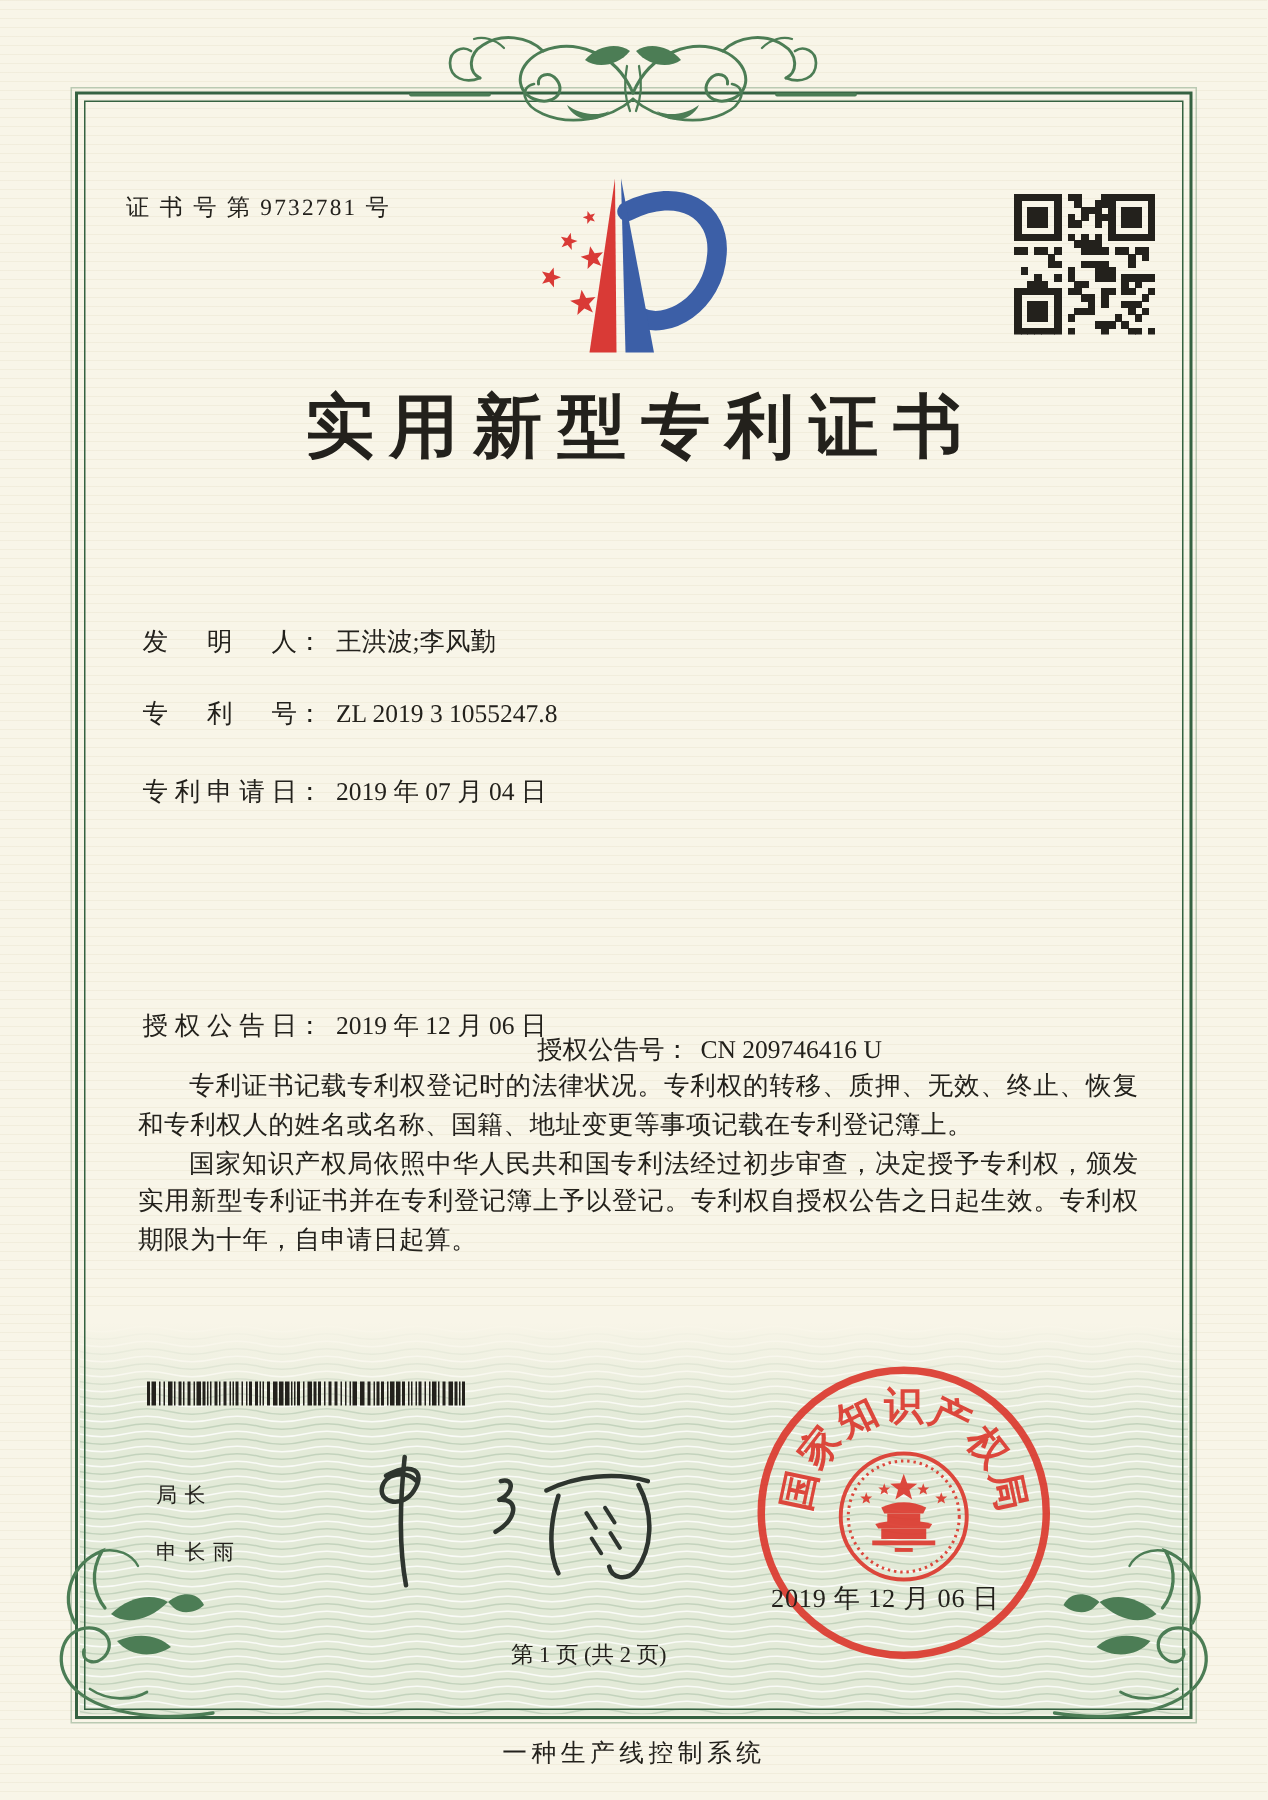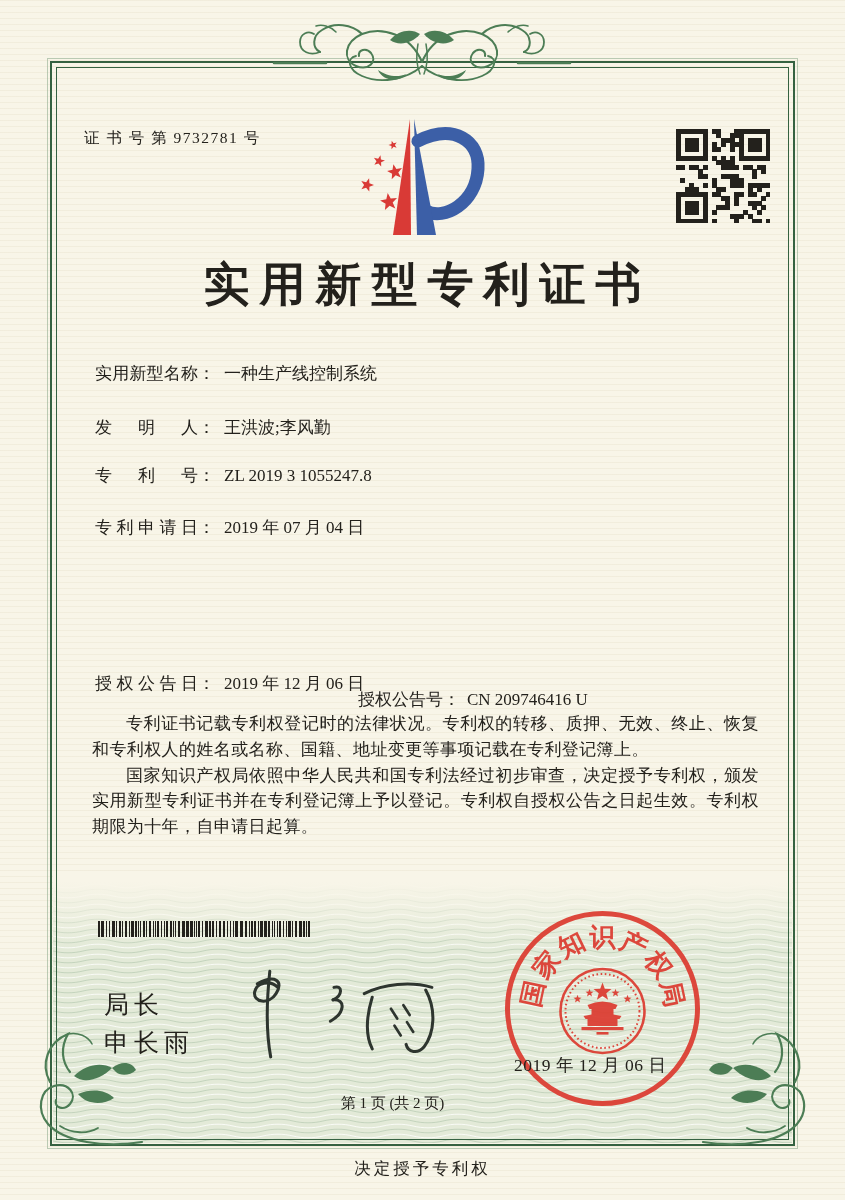--- a/index.html
+++ b/index.html
@@ -22,21 +22,21 @@
   .title{left:0;top:254px;width:100%;text-align:center;font-size:46px;font-weight:700;letter-spacing:10px;text-indent:10px;}
   .row{left:95px;width:680px;font-size:17px;}
   .lbl{display:inline-block;width:103px;text-align:justify;text-align-last:justify;vertical-align:top;}
   .colon{margin-right:9px;}
   .grant2{position:absolute;left:263px;top:16px;}
   .grant2 .colon{margin-right:7px;}
   .paras{left:92px;top:711px;width:667px;font-size:17px;line-height:25.8px;text-align:justify;letter-spacing:.4px;}
   .paras p{text-indent:2em;}
   .barcode{left:98px;top:921px;width:220px;height:16px;z-index:5;}
   .barcode i{position:absolute;top:0;bottom:0;background:var(--ink);}
-  .signer{left:104px;font-size:25px;letter-spacing:5px;z-index:6;}
+  .signer{left:104px;font-size:14px;letter-spacing:5px;z-index:6;}
   .sig{left:230px;top:966px;z-index:6;}
   .seal-svg{left:500px;top:906px;z-index:5;opacity:.92;}
   .seal-char{font-size:26px;font-weight:700;fill:var(--seal-red);text-anchor:middle;font-family:"Liberation Serif","DejaVu Serif",serif;}
   .seal-date{left:514px;top:1053px;width:180px;font-size:17.5px;letter-spacing:.5px;z-index:7;}
   .page-num{left:0;top:1094px;width:100%;text-align:center;font-size:15px;transform:translateX(-30px);z-index:6;}
   .back-note{left:0;top:1158px;width:100%;text-align:center;font-size:16.5px;letter-spacing:3px;z-index:6;}
   .orn{z-index:4;}
   svg text{user-select:none;}
 </style>
 </head>
@@ -353,23 +353,20 @@
       <rect x="26.86" y="89.52" width="5" height="5" fill="var(--ink)"></rect>
       <rect x="35.81" y="89.52" width="5" height="5" fill="var(--ink)"></rect>
       <rect x="58.19" y="89.52" width="5" height="5" fill="var(--ink)"></rect>
       <rect x="76.10" y="89.52" width="5" height="5" fill="var(--ink)"></rect>
       <rect x="80.57" y="89.52" width="5" height="5" fill="var(--ink)"></rect>
       <rect x="89.52" y="89.52" width="5" height="5" fill="var(--ink)"></rect>
     </svg>
 
   <div class="abs title">实用新型专利证书</div>
 
-  <div class="abs row" style="top:362px">
-    <span class="lbl">实用新型名称</span><span class="colon">：</span><span>一种生产线控制系统</span>
-  </div>
   <div class="abs row" style="top:416px">
     <span class="lbl">发明人</span><span class="colon">：</span><span>王洪波;李风勤</span>
   </div>
   <div class="abs row" style="top:464px">
     <span class="lbl">专利号</span><span class="colon">：</span><span>ZL 2019 3 1055247.8</span>
   </div>
   <div class="abs row" style="top:516px">
     <span class="lbl">专利申请日</span><span class="colon">：</span><span>2019 年 07 月 04 日</span>
   </div>
   <div class="abs row" style="top:672px">
@@ -495,15 +492,15 @@
       <path d="M-19,5 Q0,0 19,5 L17,8 L-17,8 Z"></path>
       <rect x="-15" y="8" width="30" height="7"></rect>
       <rect x="-21" y="16" width="42" height="3.2"></rect>
       <rect x="-6" y="21" width="12" height="2.6"></rect>
     </g>
   </svg>
 
   <div class="abs seal-date">2019 年 12 月 06 日</div>
 
   <div class="abs page-num">第 1 页 (共 2 页)</div>
-  <div class="abs back-note">决定授予专利权</div>
+  <div class="abs back-note">一种生产线控制系统</div>
 
 </div>
 
 </body></html>

